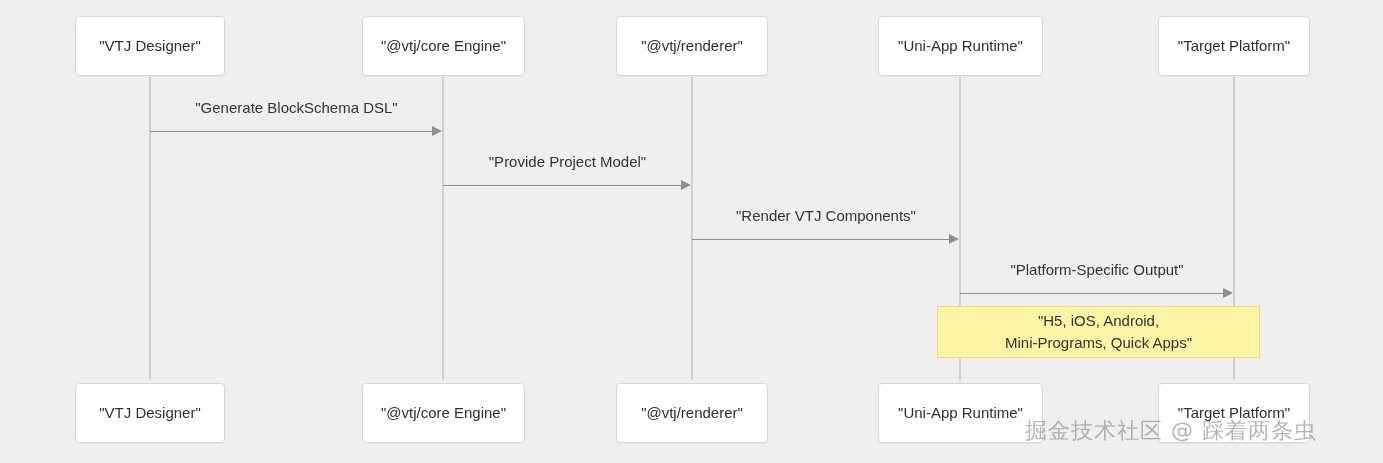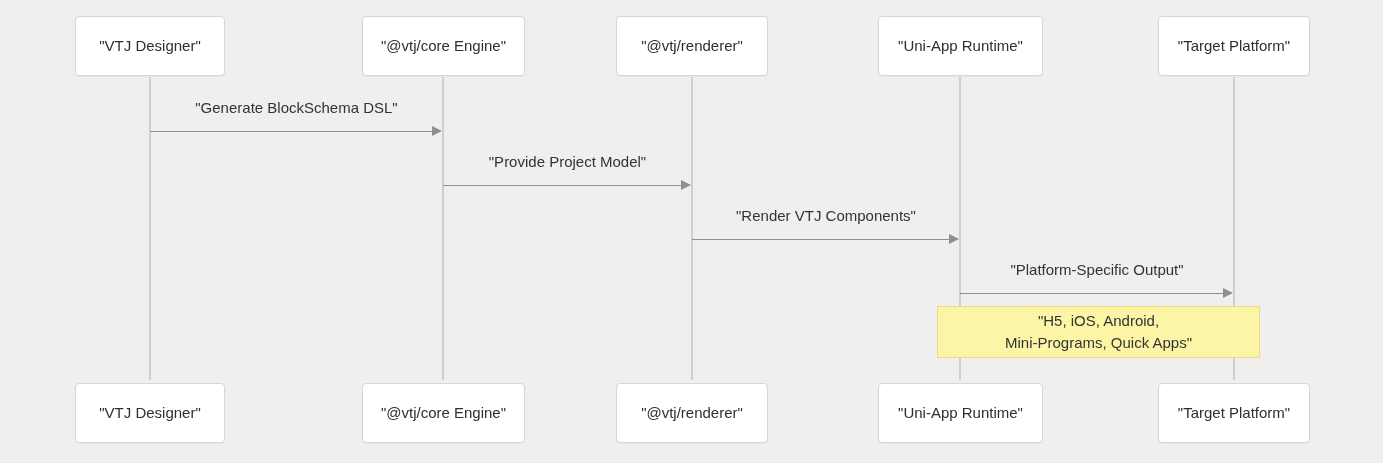--- a/index.html
+++ b/index.html
@@ -138,14 +138,15 @@
   <div class="participant" style="left:616px; top:383px; width:152px; height:60px;">
     <span>"@vtj/renderer"</span>
   </div>
   <div class="participant" style="left:878px; top:383px; width:165px; height:60px;">
     <span>"Uni-App Runtime"</span>
   </div>
   <div class="participant" style="left:1158px; top:383px; width:152px; height:60px;">
     <span>"Target Platform"</span>
   </div>
 
+  <div class="watermark" style="left:1025px; top:416px;">掘金技术社区 @ 踩着两条虫</div>
 
 </div>
 
 </body></html>

